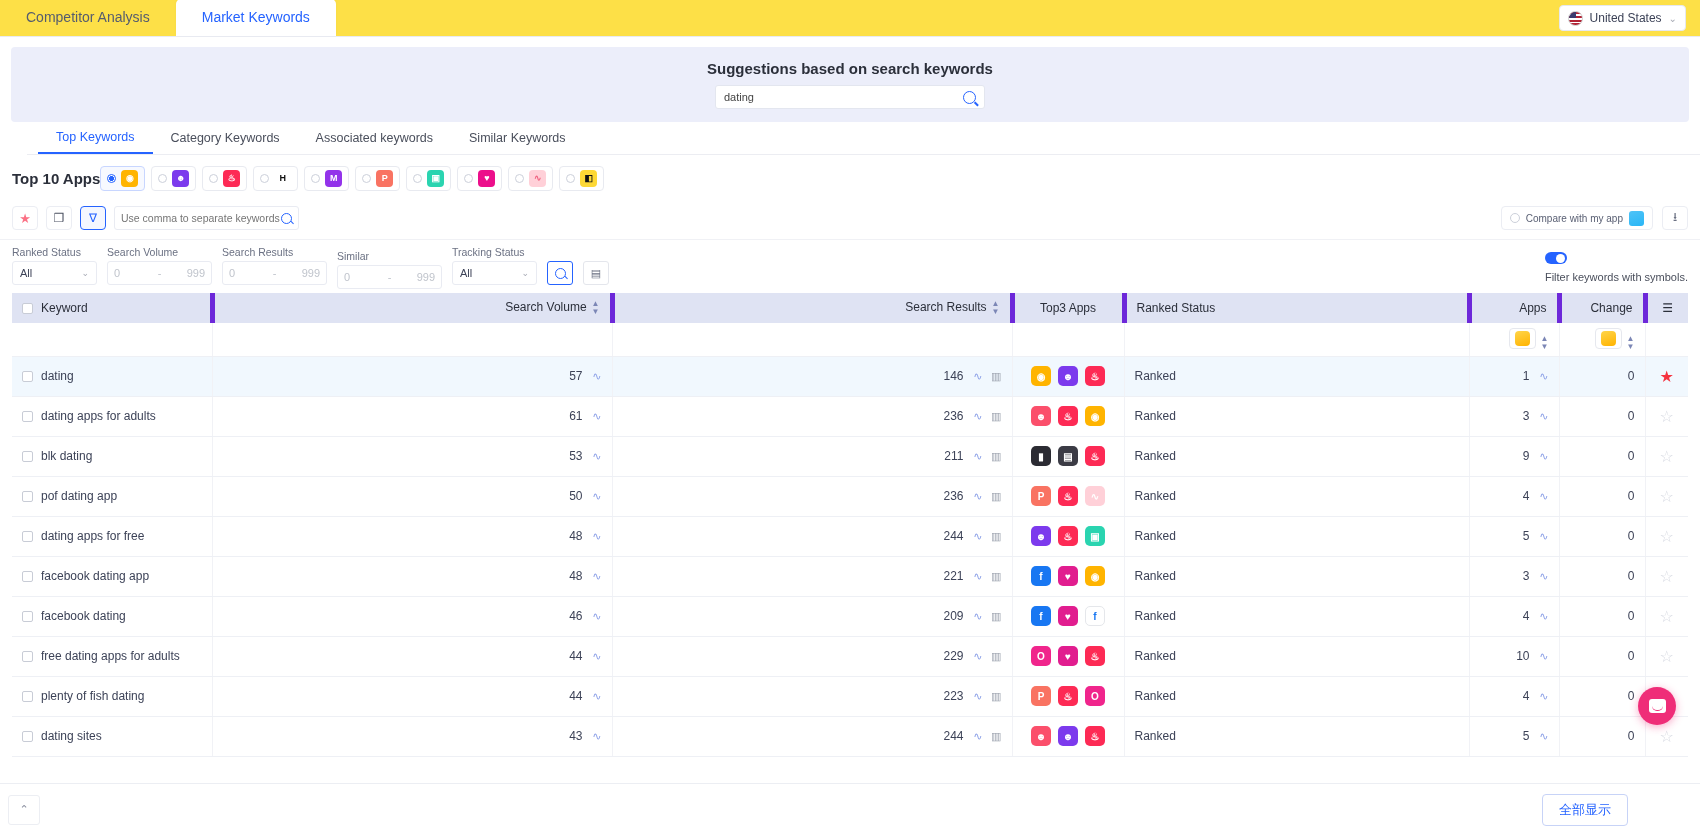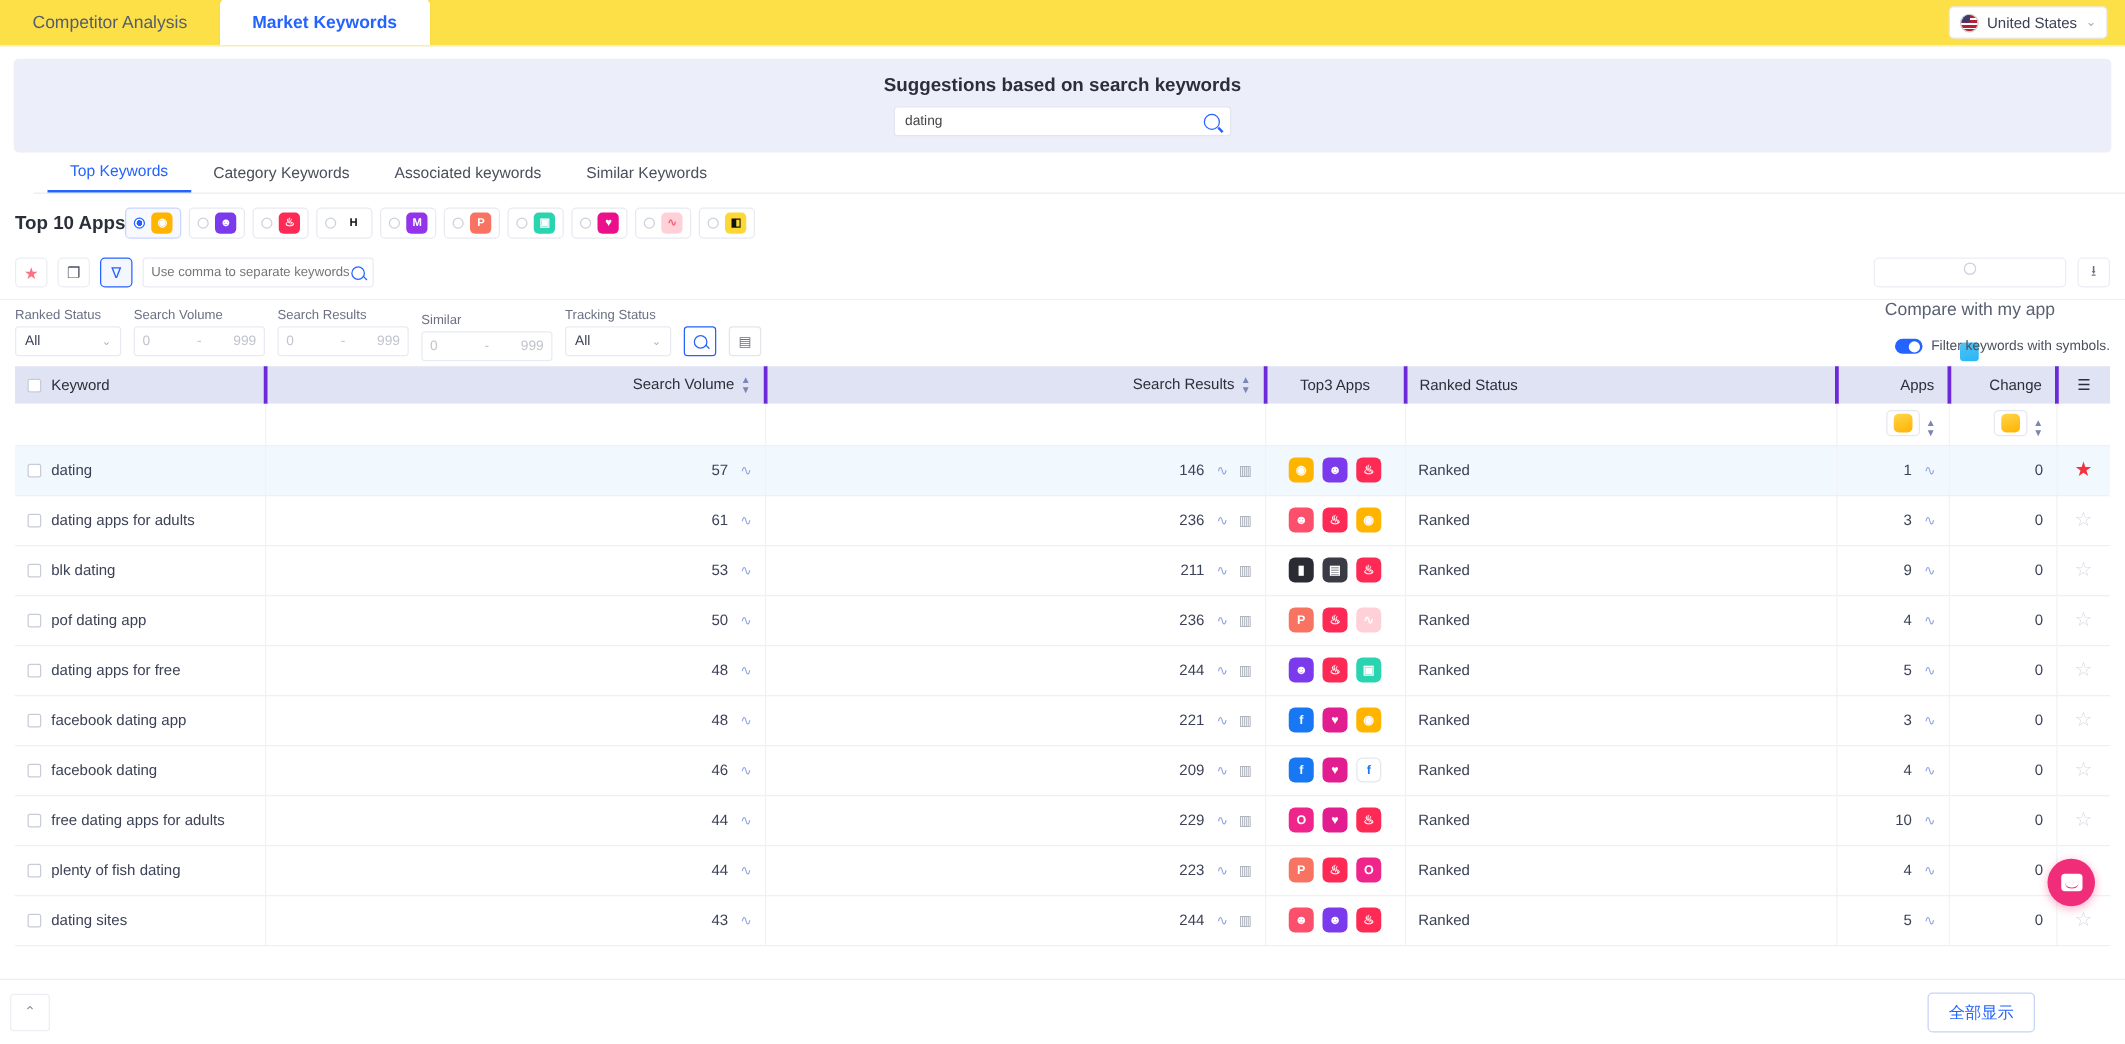--- a/index.html
+++ b/index.html
@@ -23,21 +23,21 @@
     height: 37px; line-height: 37px;
     padding: 0 26px;
     font-size: 14px;
     color: #555c6e;
     cursor:pointer;
     white-space: nowrap;
   }
   .tab.active {
     background:#fff;
     color:#2563ff;
-    font-weight:bold;
+    font-weight:normal;
     border-top-left-radius:5px;
     border-top-right-radius:5px;
     box-shadow: 0 -1px 3px rgba(0,0,0,.04);
   }
   .country {
     position:absolute; right:14px; top:5px;
     height:26px;
     background:#fff;
     border:1px solid #e6e8ee;
     border-radius:4px;
@@ -129,22 +129,22 @@
   .sqbtn.act{border-color:#2563ff;background:#f4f7ff;}
   .kwinput{
     width:185px;height:24px;border:1px solid #e9ebf2;border-radius:3px;background:#fff;
     display:flex;align-items:center;padding:0 6px;
   }
   .kwinput input{border:none;outline:none;flex:1;font-size:10.5px;color:#9aa0ad;font-family:inherit;background:transparent;}
   .mag-sm{width:11px;height:11px;border:1.4px solid #2563ff;border-radius:50%;position:relative;flex:none;}
   .mag-sm::after{content:"";position:absolute;right:-3px;bottom:-1px;width:4px;height:1.4px;background:#2563ff;transform:rotate(45deg);}
   .kwbar .right{margin-left:auto;display:flex;align-items:center;gap:9px;}
   .cmpbtn{
-    display:flex;align-items:center;gap:19px;border:1px solid #ebedf3;border-radius:4px;
-    background:#fff;padding:3px 8px;height:24px;font-size:14px;color:#5a6074;cursor:pointer;flex-direction:column;
+    display:flex;align-items:center;gap:6px;border:1px solid #ebedf3;border-radius:4px;
+    background:#fff;padding:3px 8px;height:24px;font-size:10px;color:#5a6074;cursor:pointer;
   }
   .cmpbtn .radio{width:10px;height:10px;}
   .miniapp{width:15px;height:15px;border-radius:3px;background:linear-gradient(160deg,#4fc3f7,#29b6f6);flex:none;}
 
   
   .filters{
     display:flex;align-items:flex-end;gap:10px;
     padding: 6px 12px 8px 12px;
     border-top:1px solid #f0f1f5;
     height:54px;
@@ -159,32 +159,32 @@
   .fsel .caret{font-size:9px;}
   .frange{
     width:105px;height:24px;border:1px solid #e9ebf2;border-radius:3px;background:#fff;
     display:flex;align-items:center;padding:0 6px;font-size:11px;color:#c0c4cc;gap:4px;
   }
   .frange span.n{flex:1;}
   .frange span.n.r{text-align:right;}
   .fbtn{width:26px;height:24px;border-radius:3px;display:flex;align-items:center;justify-content:center;cursor:pointer;}
   .fbtn.blue{border:1px solid #2563ff;background:#fff;}
   .fbtn.gray{border:1px solid #e4e6ec;background:#fff;}
-  .togglewrap{margin-left:auto;display:flex;gap:7px;padding-bottom:2px;}
+  .togglewrap{margin-left:auto;display:flex;gap:7px;padding-bottom:2px;flex-direction:column;}
   .toggle{width:22px;height:12px;border-radius:6px;background:#2563ff;position:relative;cursor:pointer;flex:none;}
   .toggle::after{content:"";position:absolute;right:1.5px;top:1.5px;width:9px;height:9px;border-radius:50%;background:#fff;}
   .togglewrap .t{font-size:11px;color:#4a4f5c;white-space:nowrap;}
 
   
   .tablewrap{padding:0 12px;}
   table{width:100%;border-collapse:collapse;table-layout:fixed;}
   thead th{
     background:#dfe3f3;color:#2b2f3a;font-size:12px;font-weight:normal;
     height:30px;padding:0 10px;text-align:left;
-    border-right:3px solid #6d28d9;
+    border-right:5px solid #6d28d9;
   }
   thead th:last-child{border-right:none;}
   .sortico{display:inline-block;margin-left:5px;color:#7b86b5;font-size:8px;line-height:8px;vertical-align:middle;}
   .sortico i{display:block;font-style:normal;}
   tbody td{
     height:40px;padding:0 10px;font-size:12px;color:#3c4257;
     border-bottom:1px solid #eef0f5;border-right:1px solid #f1f2f6;
     vertical-align:middle;
   }
   tbody td:last-child{border-right:none;}

